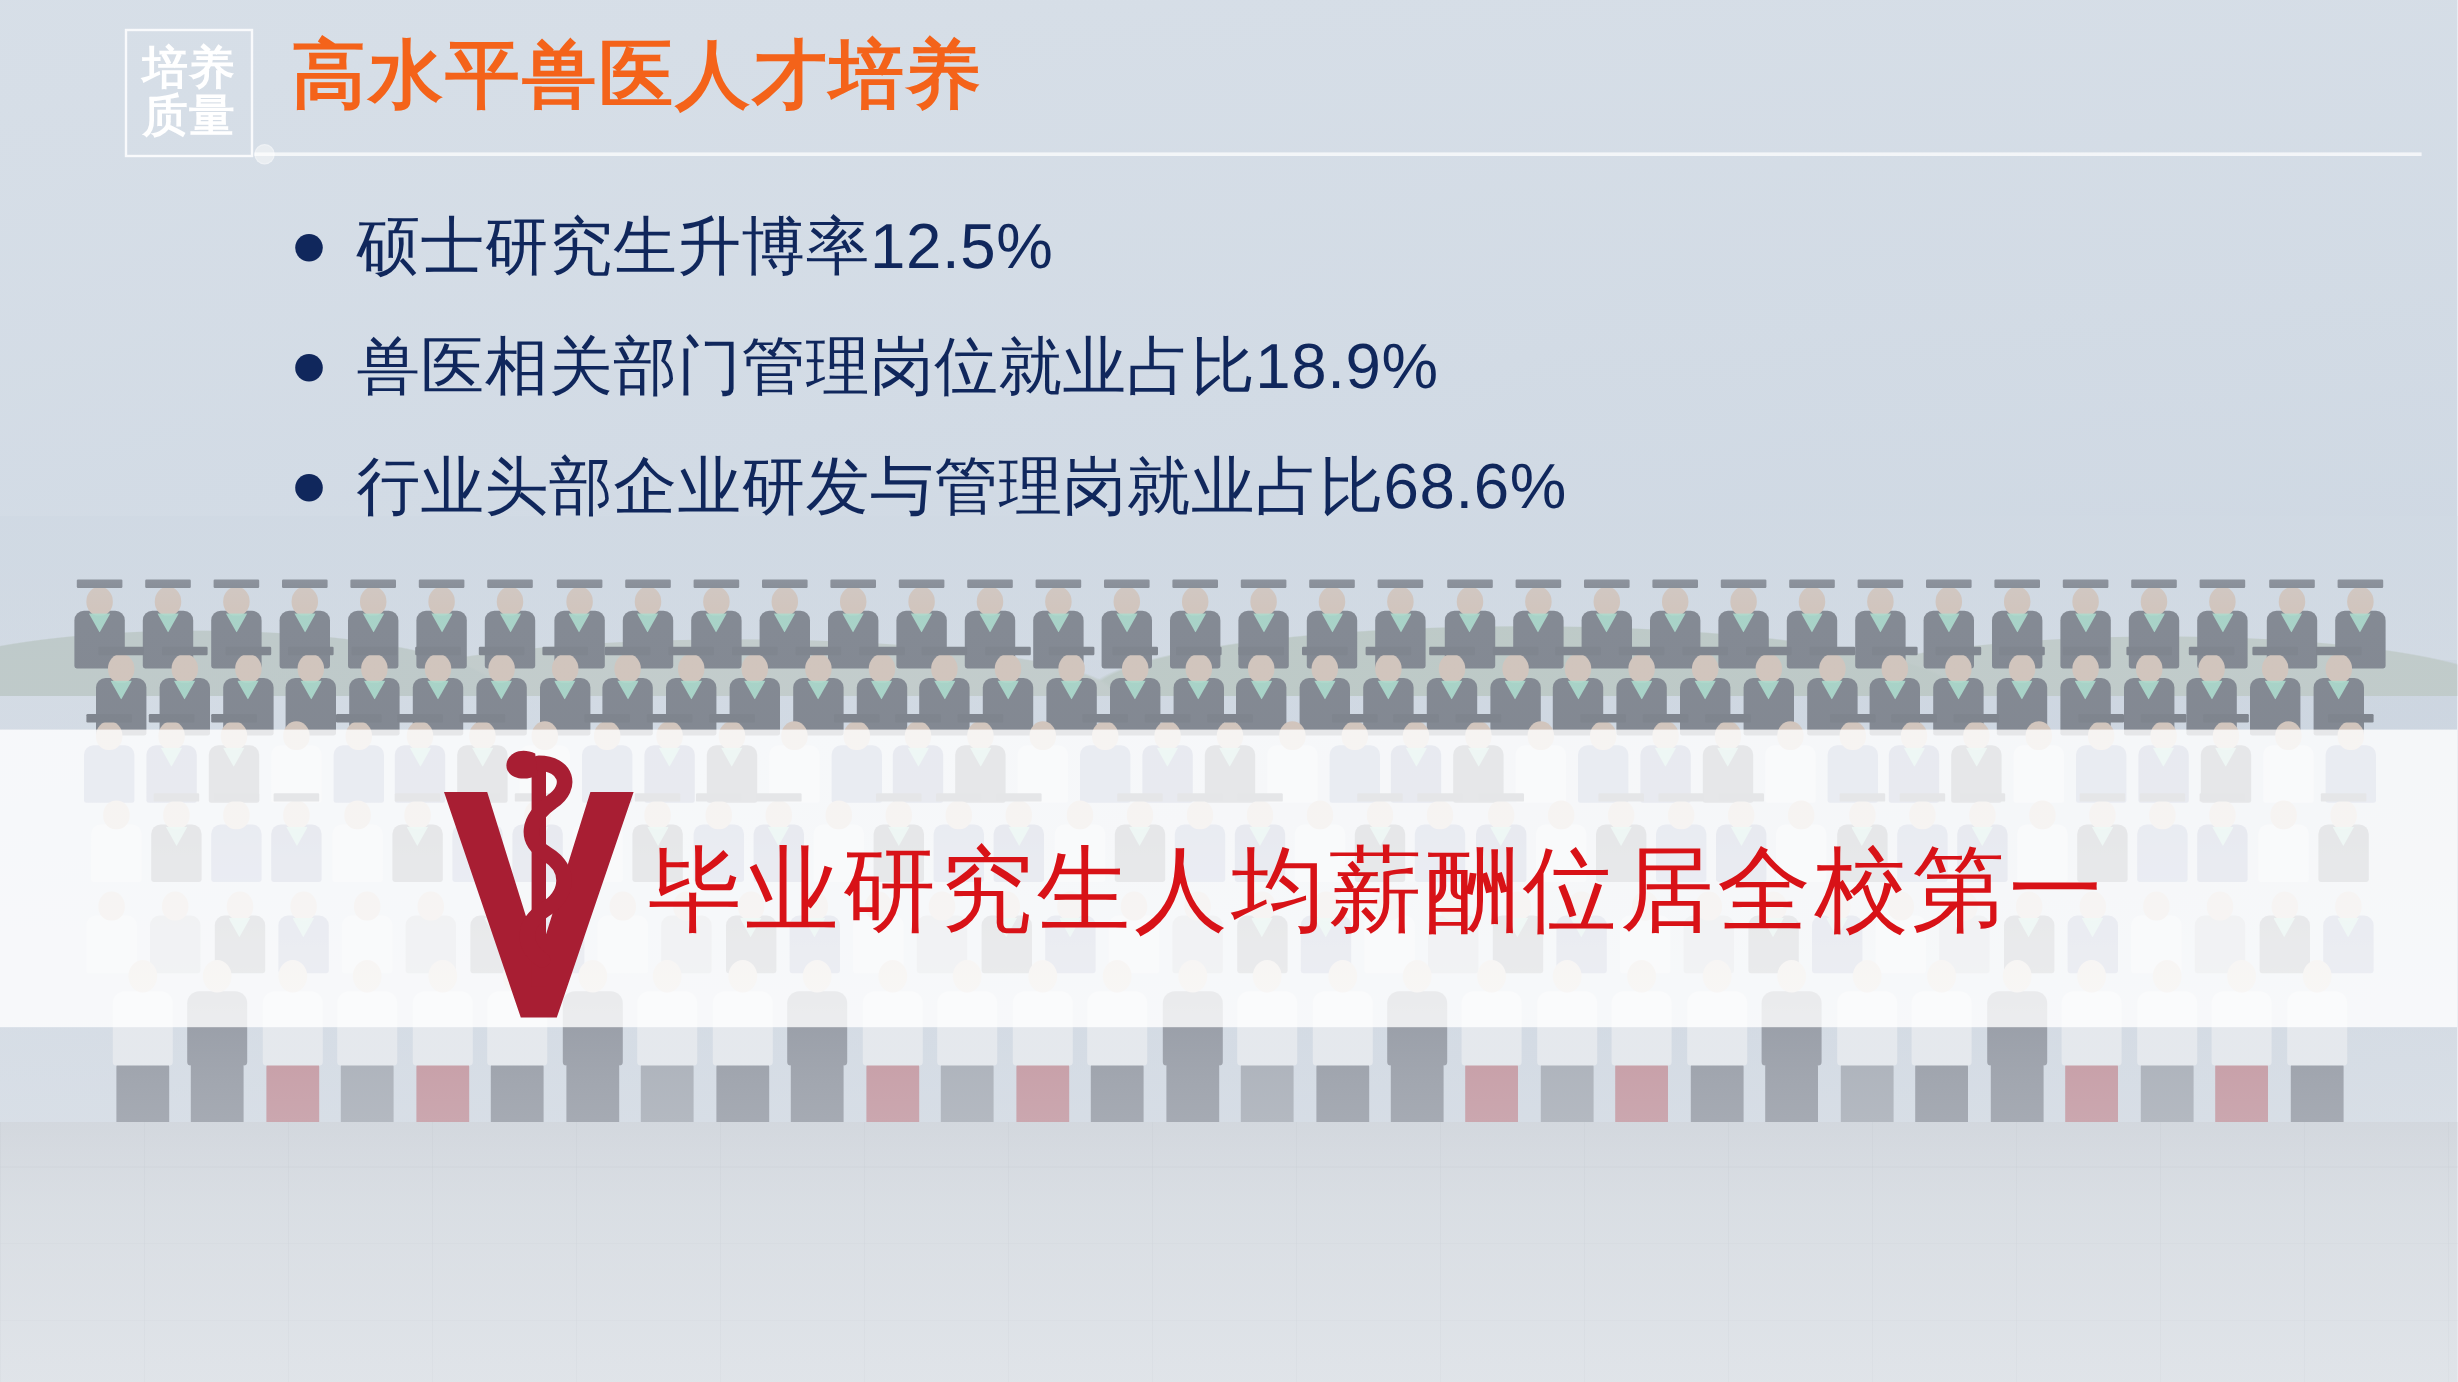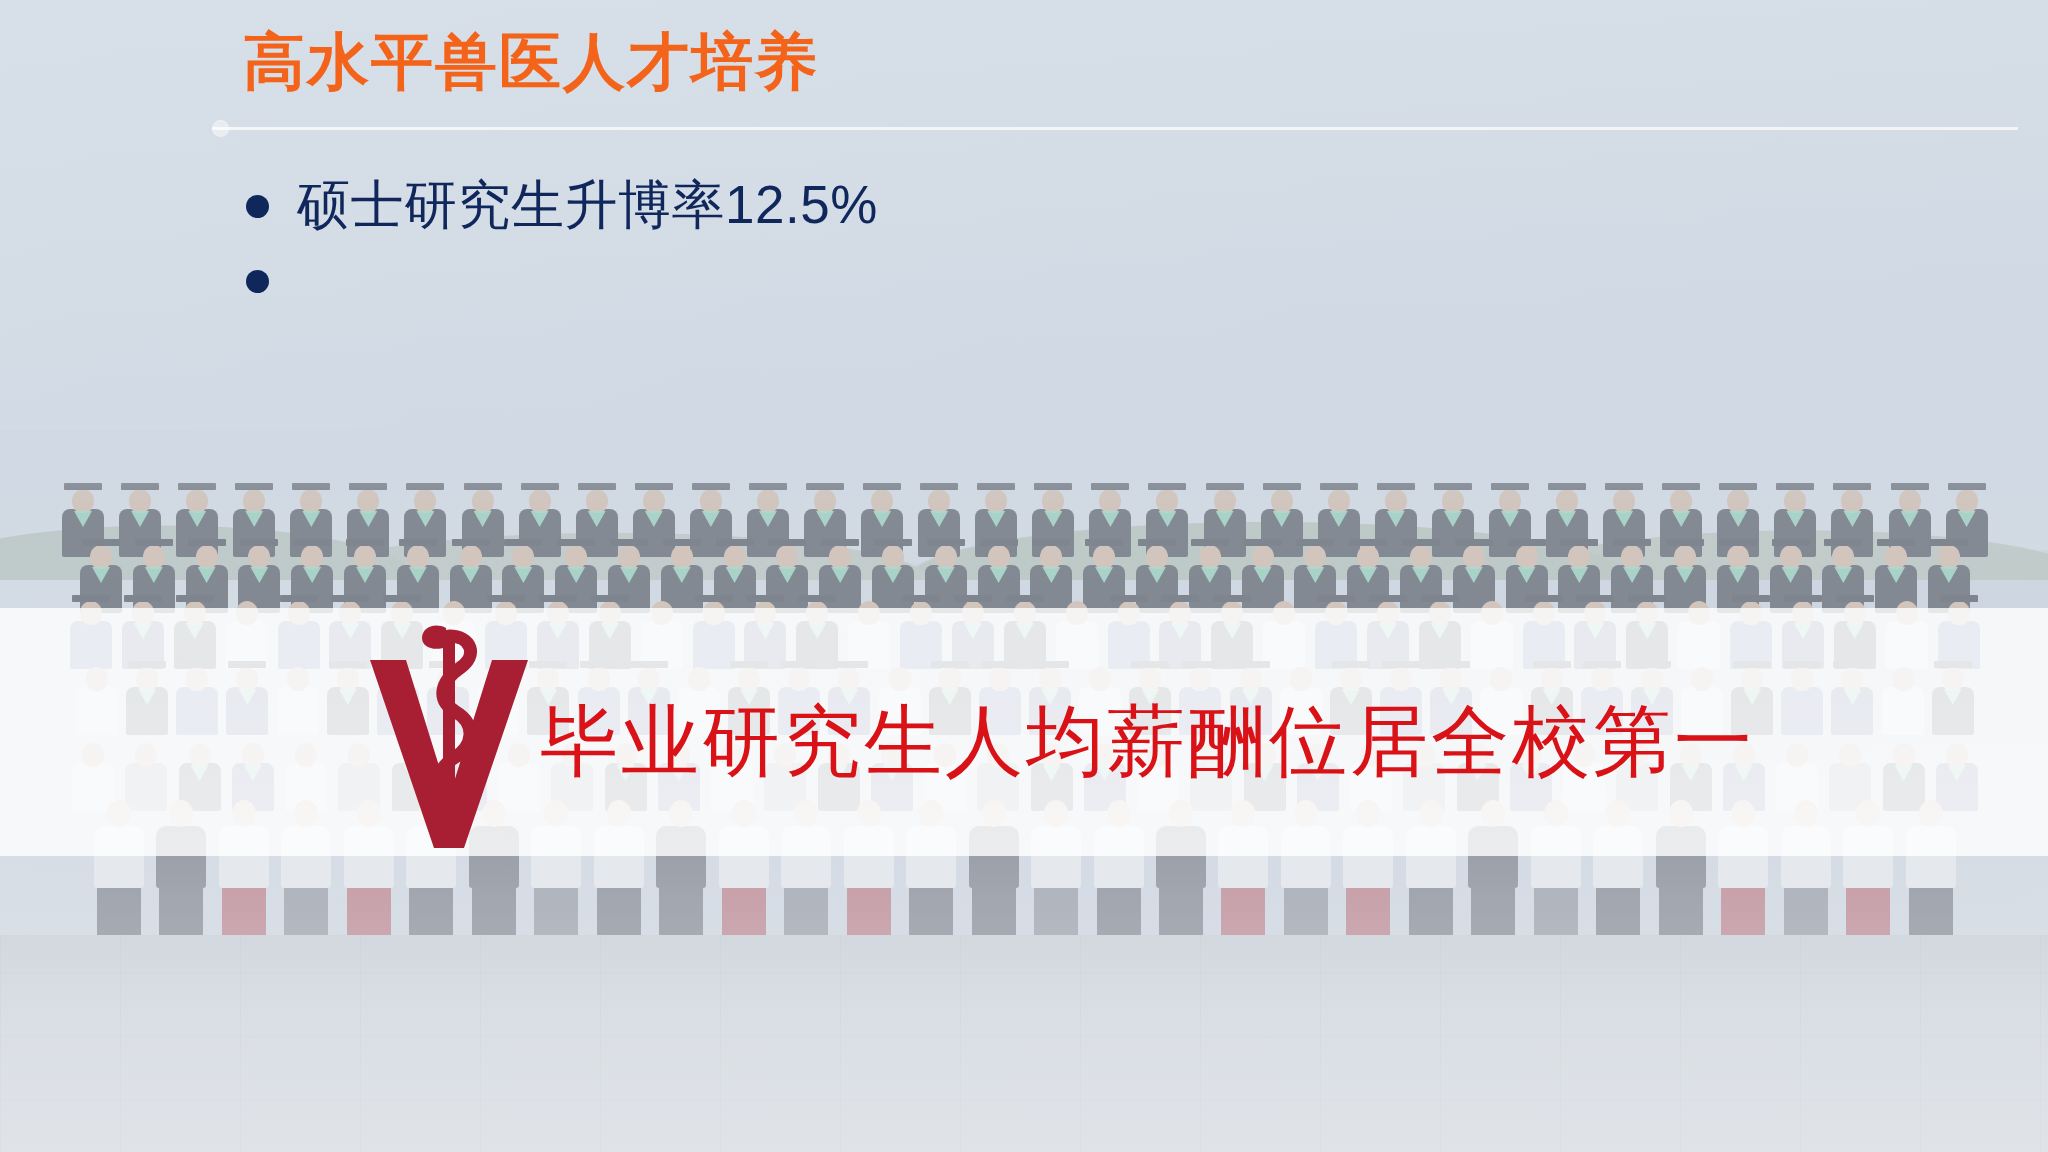--- a/index.html
+++ b/index.html
@@ -1345,32 +1345,41 @@
           <div class="torso"></div>
           <div class="head"></div>
         </div>
       </div>
     <div class="plaza">
       <div class="plaza-lines"></div>
     </div>
   </div>
   <div class="photo-veil"></div>
 
+  <div class="badge">
+    <span>培养</span>
+    <span>质量</span>
+  </div>
 
   <div class="slide-title">高水平兽医人才培养</div>
   <div class="rule-dot"></div>
   <div class="rule"></div>
 
   <div class="bullets">
     <div class="bullet">
       <span class="dot"></span>
       <span class="bullet-text">硕士研究生升博率12.5%</span>
     </div>
     <div class="bullet">
       <span class="dot"></span>
+      <span class="bullet-text">兽医相关部门管理岗位就业占比18.9%</span>
+    </div>
+    <div class="bullet">
+      <span class="dot"></span>
+      <span class="bullet-text">行业头部企业研发与管理岗就业占比68.6%</span>
     </div>
   </div>
 
   <div class="banner"></div>
 
   <div class="logo">
     <svg viewBox="0 0 178 240" width="178" height="240" aria-hidden="true">
 
       <path d="M10 48 L46 48 L89 186 L132 48 L168 48 L104 236 L74 236 Z" fill="#a81e33"></path>
 

